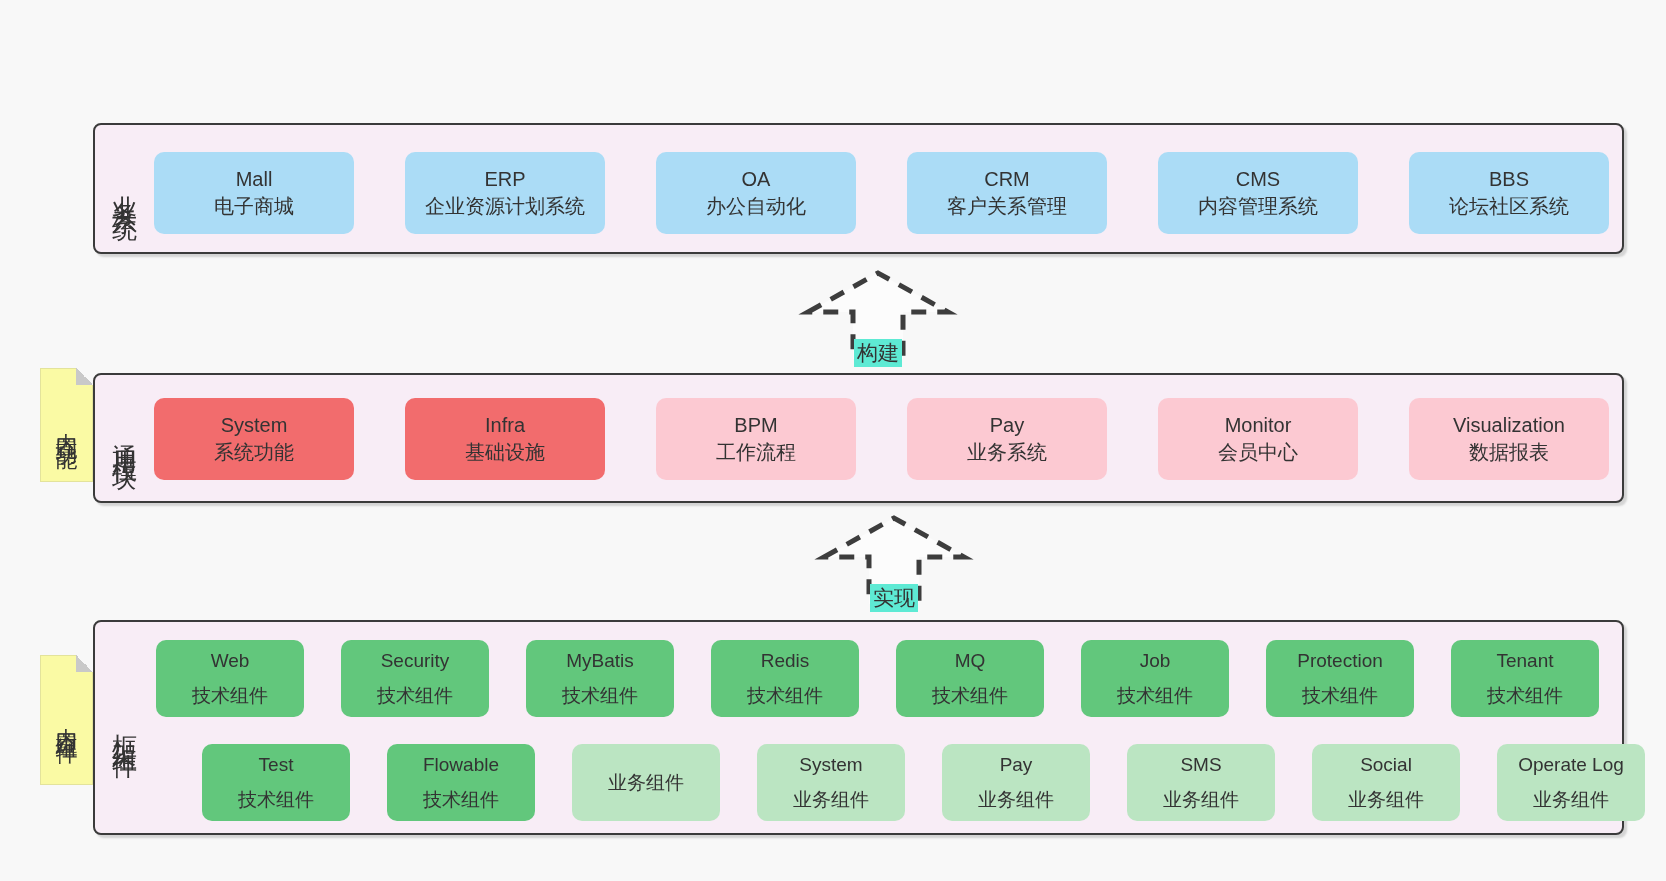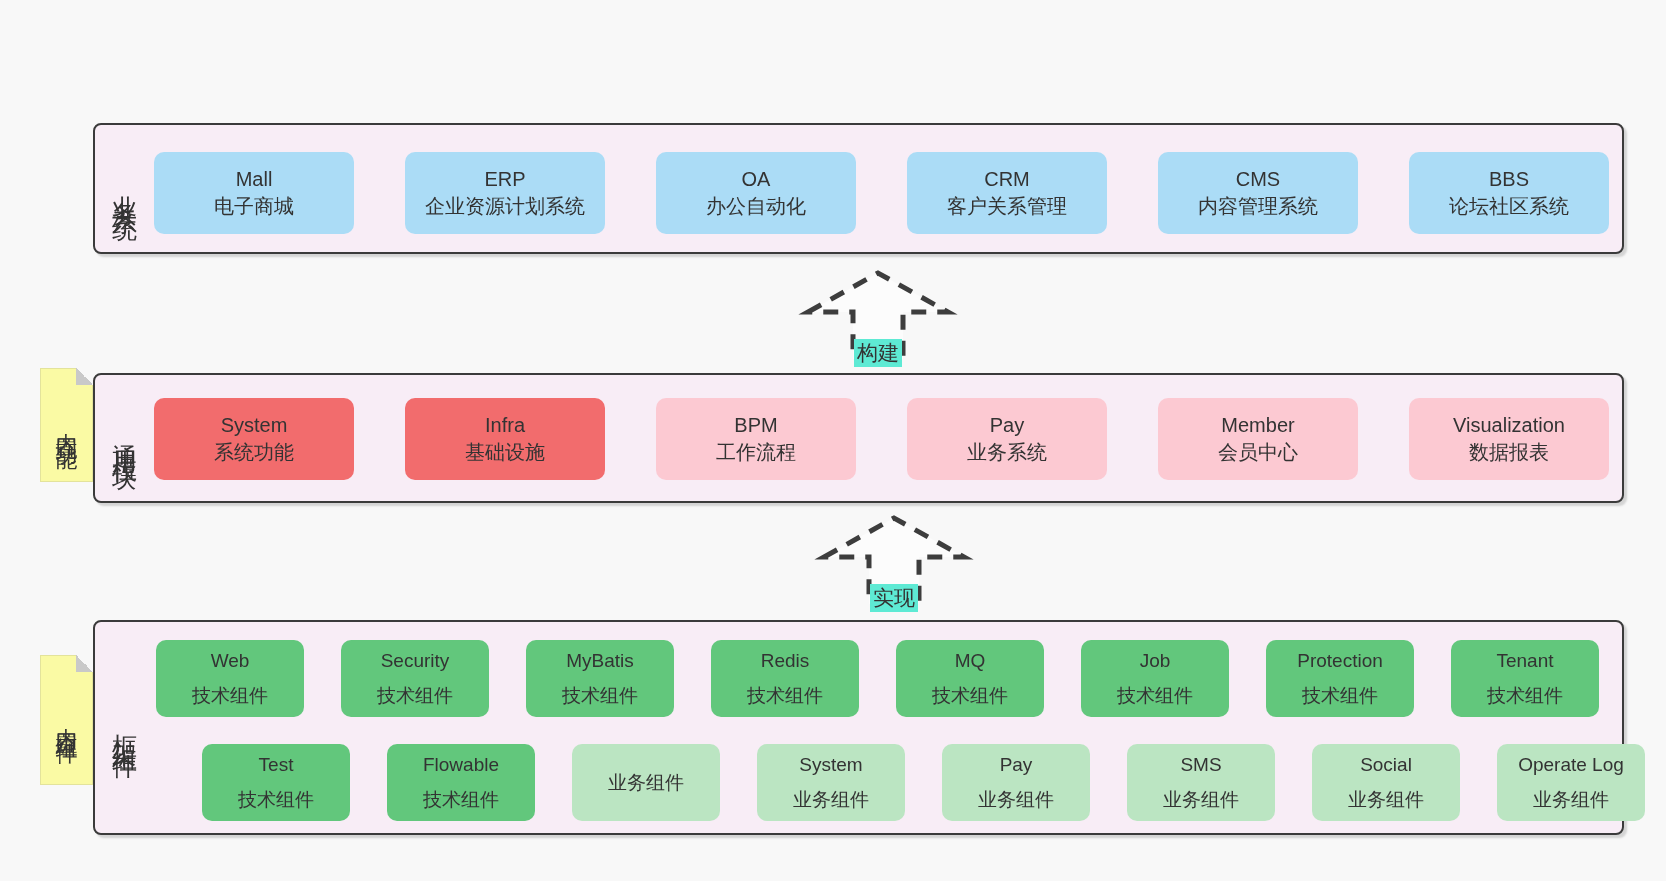--- a/index.html
+++ b/index.html
@@ -135,21 +135,21 @@
     </div>
     <div class="box pink">
       <div>BPM</div>
       <div>工作流程</div>
     </div>
     <div class="box pink">
       <div>Pay</div>
       <div>业务系统</div>
     </div>
     <div class="box pink">
-      <div>Member</div>
+      <div>Monitor</div>
       <div>会员中心</div>
     </div>
     <div class="box pink">
       <div>Visualization</div>
       <div>数据报表</div>
     </div>
   </div>
 </div>
 
 <div class="arrow arrow-2">

